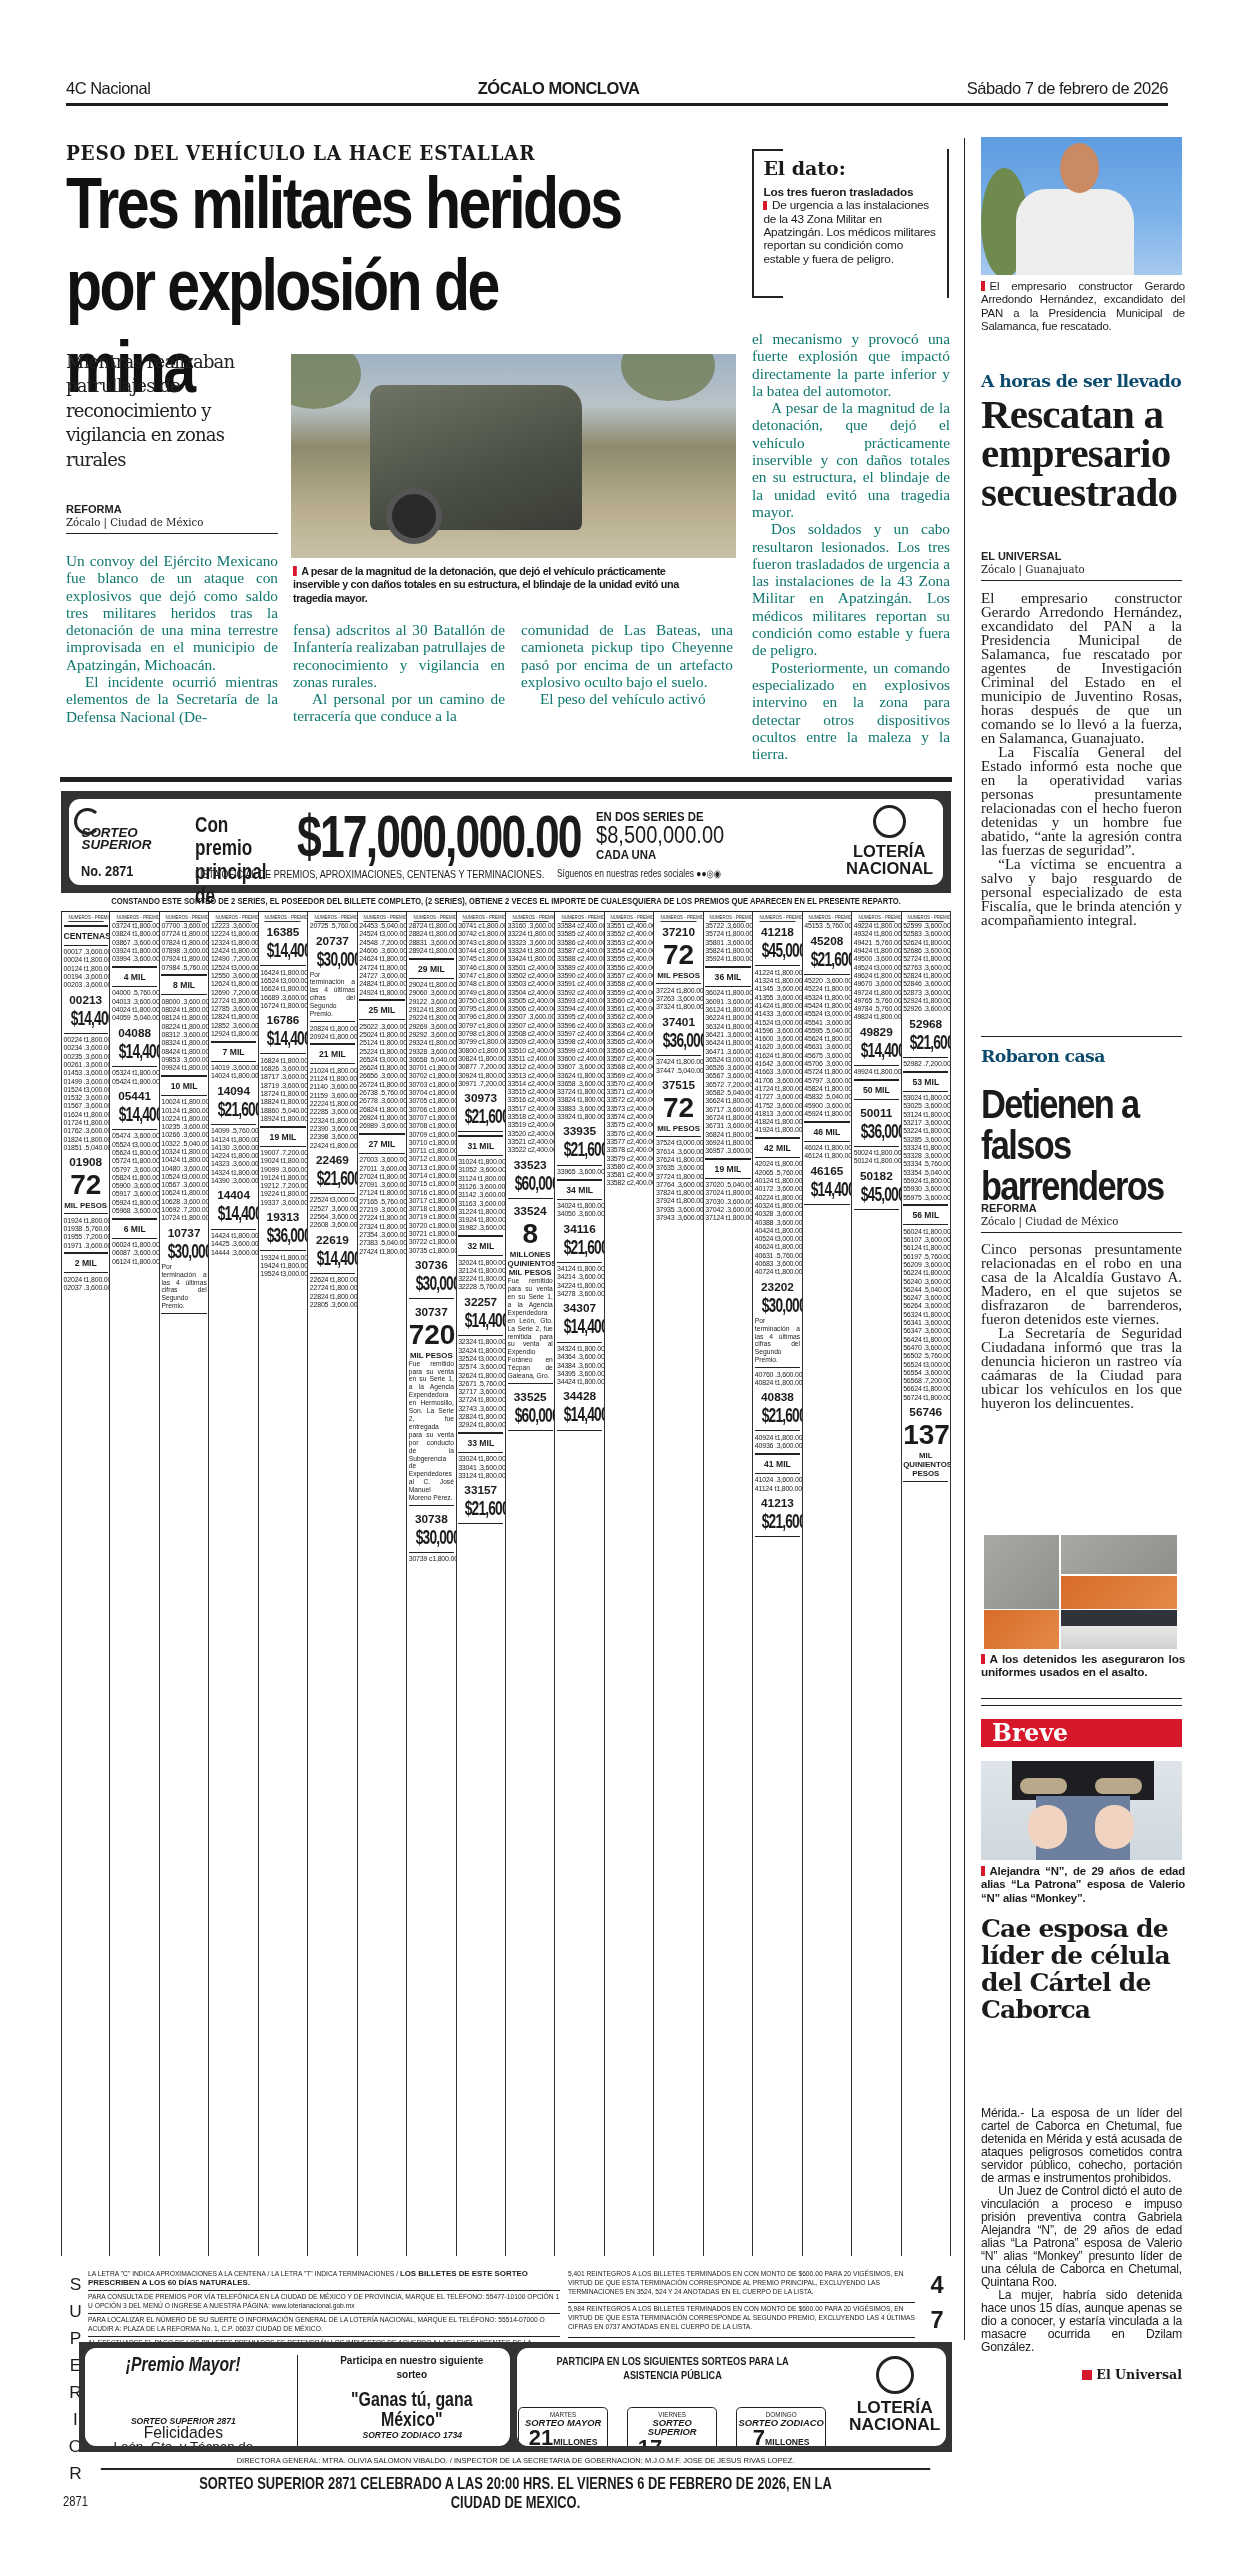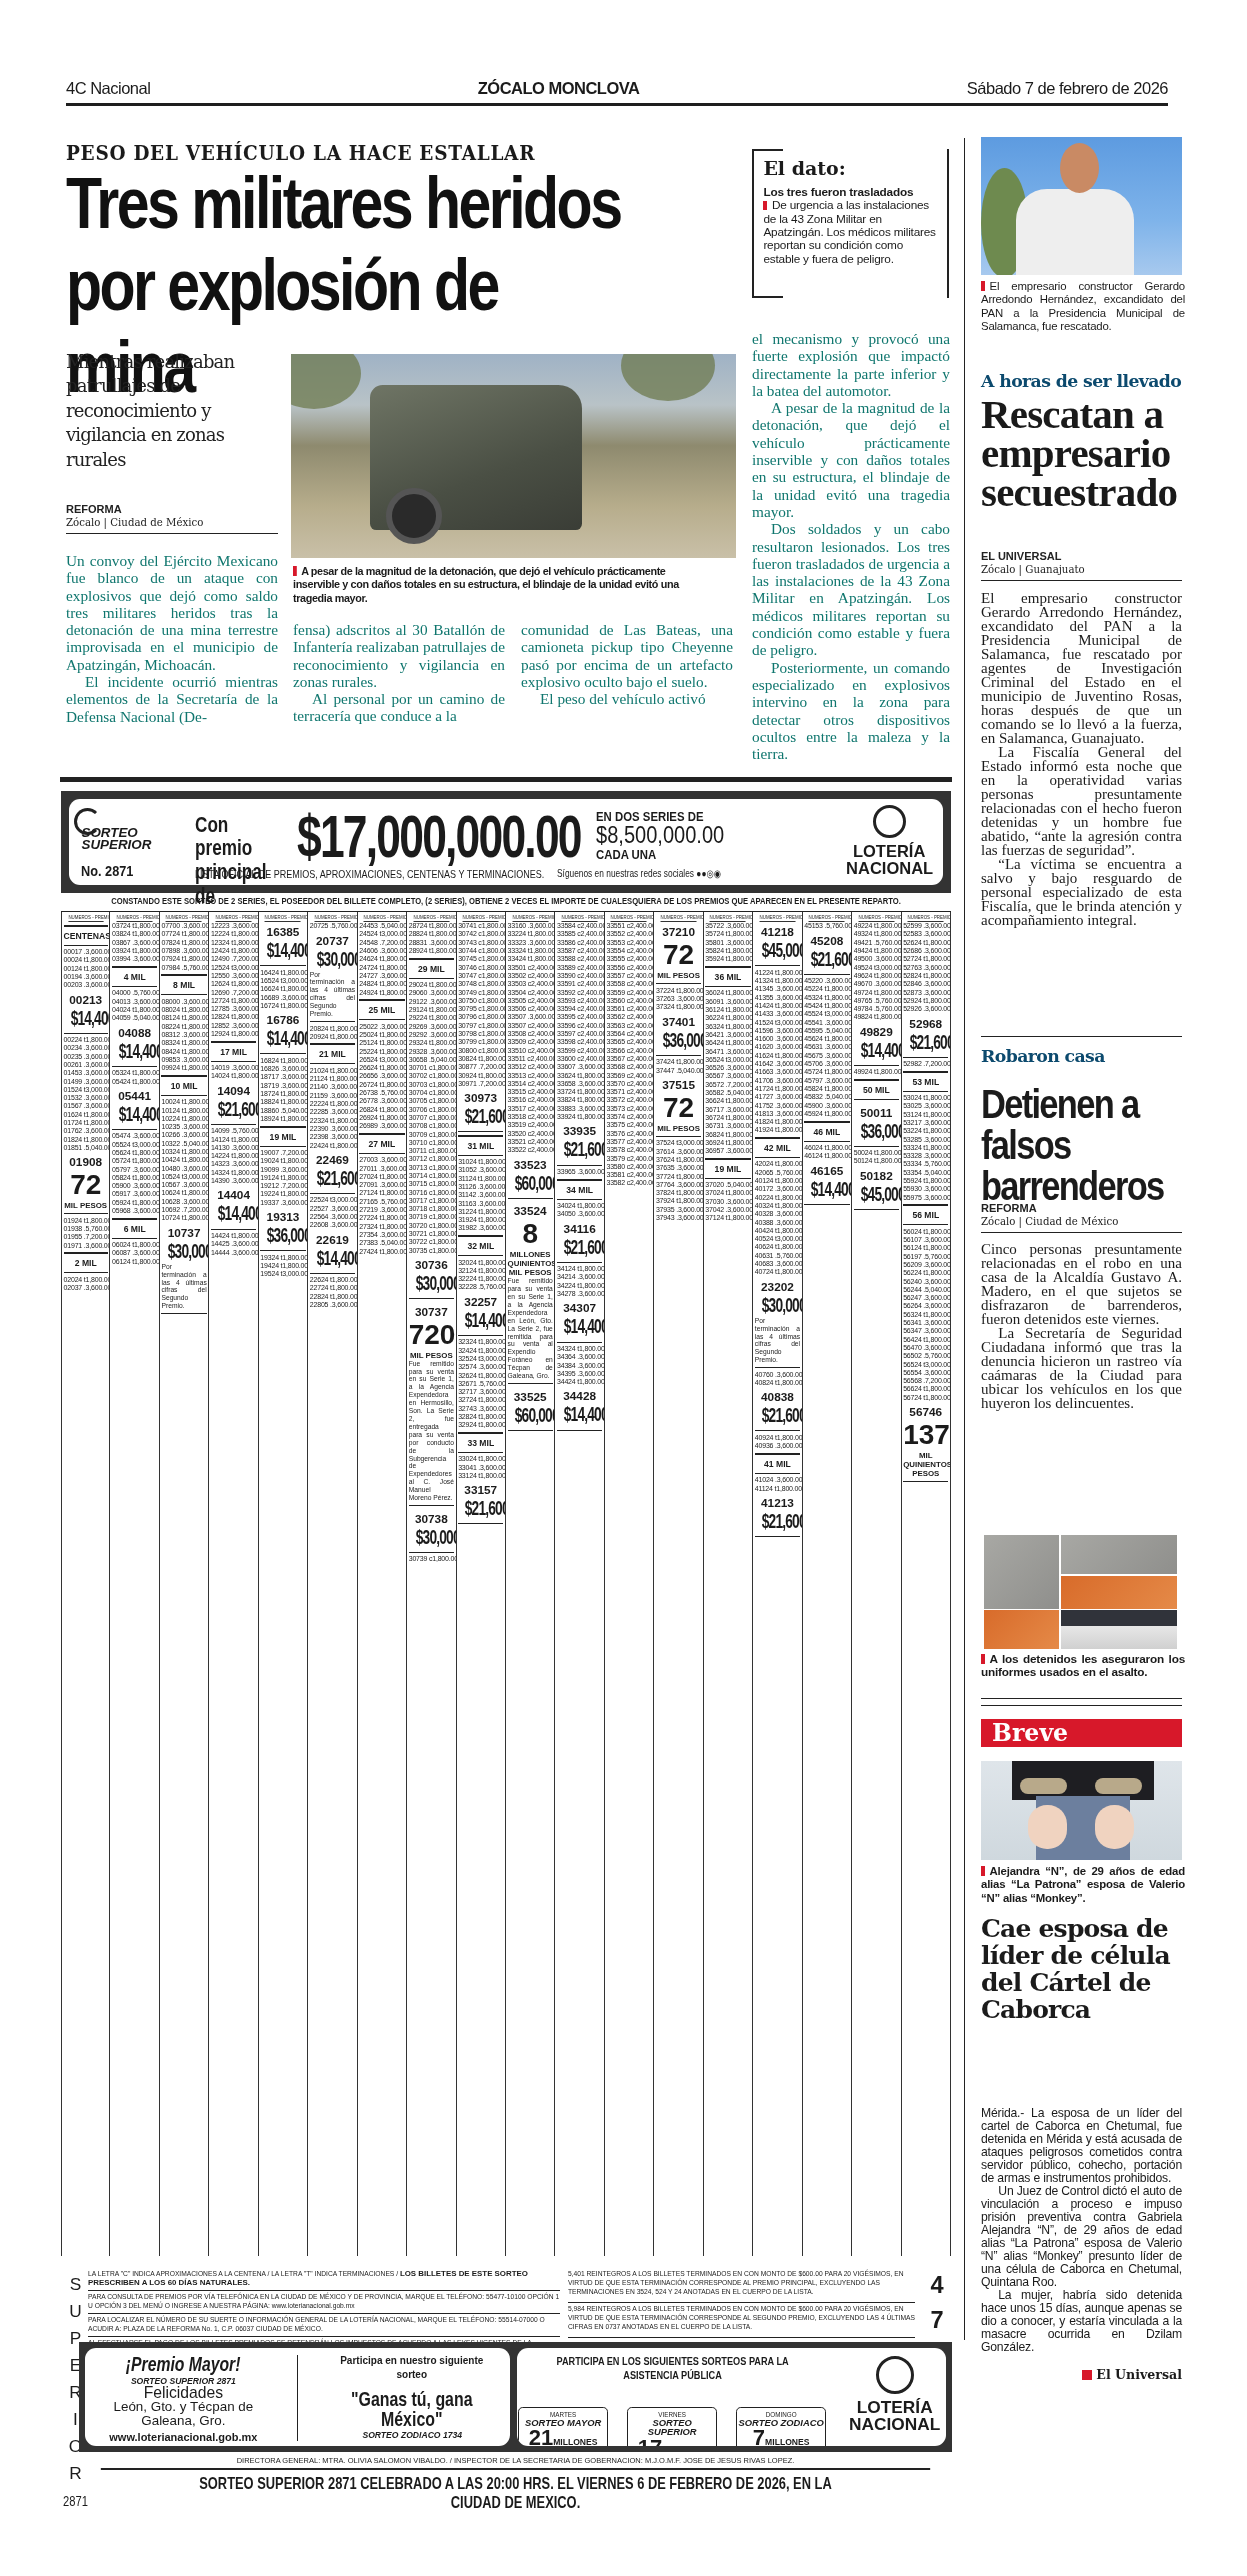--- a/index.html
+++ b/index.html
@@ -674,21 +674,21 @@
         <span>1,800.00</span>
       </div>
       <div class="lot-row">
         <span>12852 .</span>
         <span>3,600.00</span>
       </div>
       <div class="lot-row">
         <span>12924 t</span>
         <span>1,800.00</span>
       </div>
-      <div class="lot-section">17 MIL</div>
+      <div class="lot-section">7 MIL</div>
       <div class="lot-row">
         <span>14019 .</span>
         <span>3,600.00</span>
       </div>
       <div class="lot-row">
         <span>14024 t</span>
         <span>1,800.00</span>
       </div>
       <div class="lot-prize">
         <div class="num">14094</div>
@@ -2667,21 +2667,21 @@
   <div class="digits">
     <div>4</div>
     <div>7</div>
   </div>
 </div>
 
 <div class="lot-bottom">
   <div class="lb-left">
     <div class="premio-mayor">
       <div class="t">¡Premio Mayor!</div>
-      <div style="font-size:8.6px; font-weight:bold; font-style:italic;"><span>SORTEO SUPERIOR</span> <span>2871</span></div>
+      <div style="font-size:8.6px; font-weight:bold; font-style:italic;margin-top:40px;"><span>SORTEO SUPERIOR</span> <span>2871</span></div>
       <div class="s" style="font-size:15.7px;">Felicidades</div>
       <div class="s">León, Gto. y Técpan de Galeana, Gro.</div>
       <div class="url">www.loterianacional.gob.mx</div>
     </div>
     <div class="divider"></div>
     <div class="siguiente">
       <div class="t">Participa en nuestro siguiente sorteo</div>
       <div class="slogan">"Ganas tú, gana México"</div>
       <div class="zod">SORTEO ZODIACO 1734</div>
     </div>

